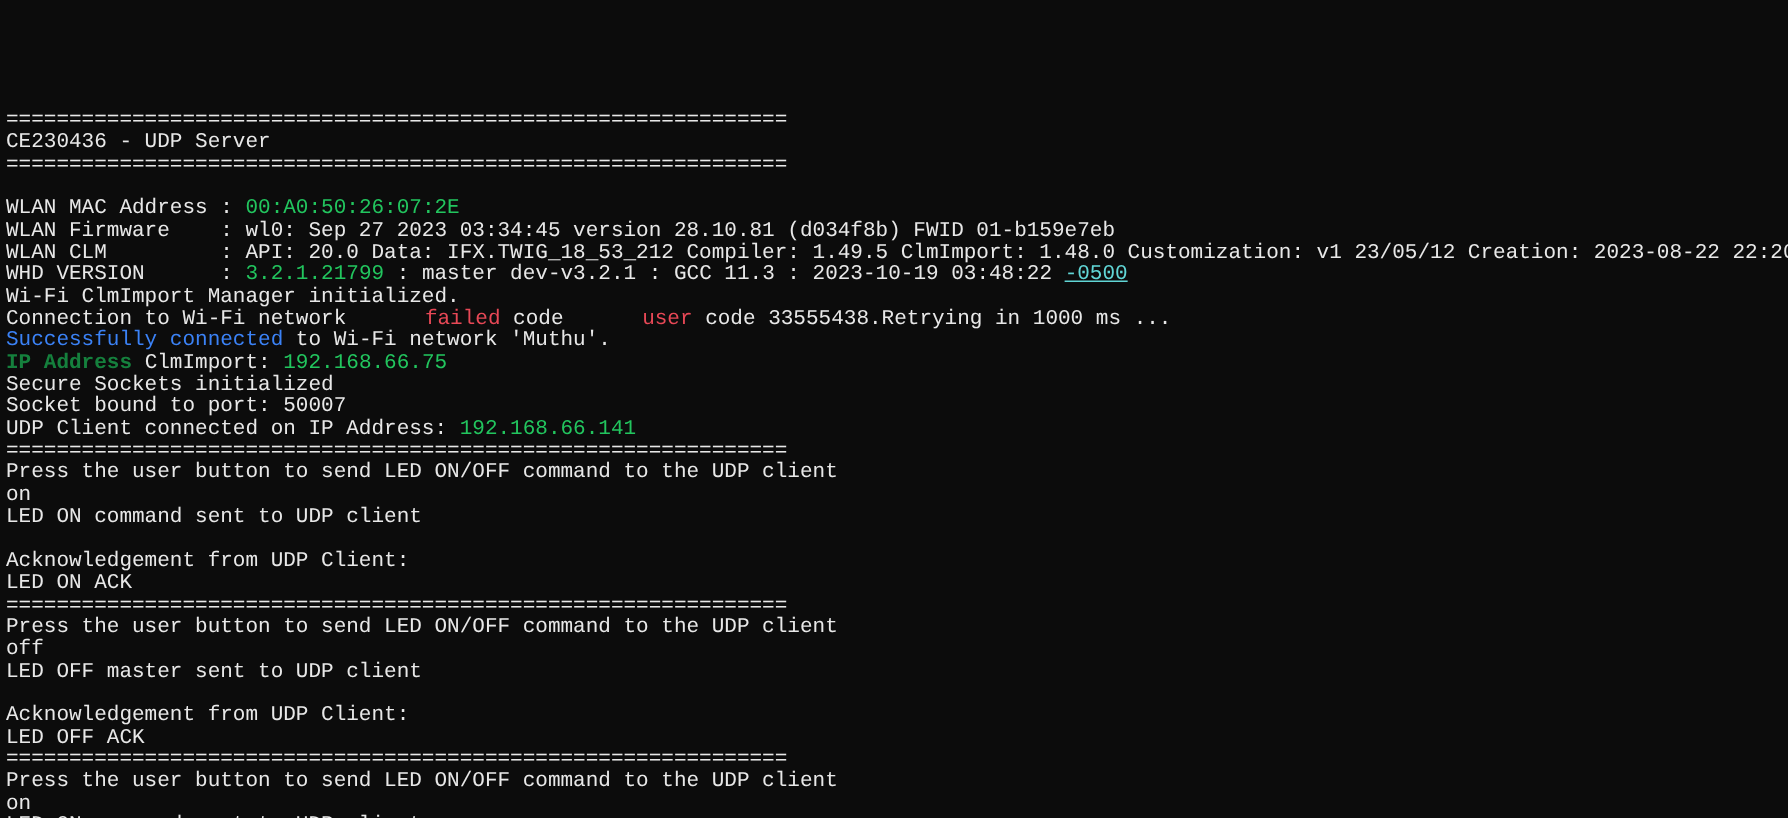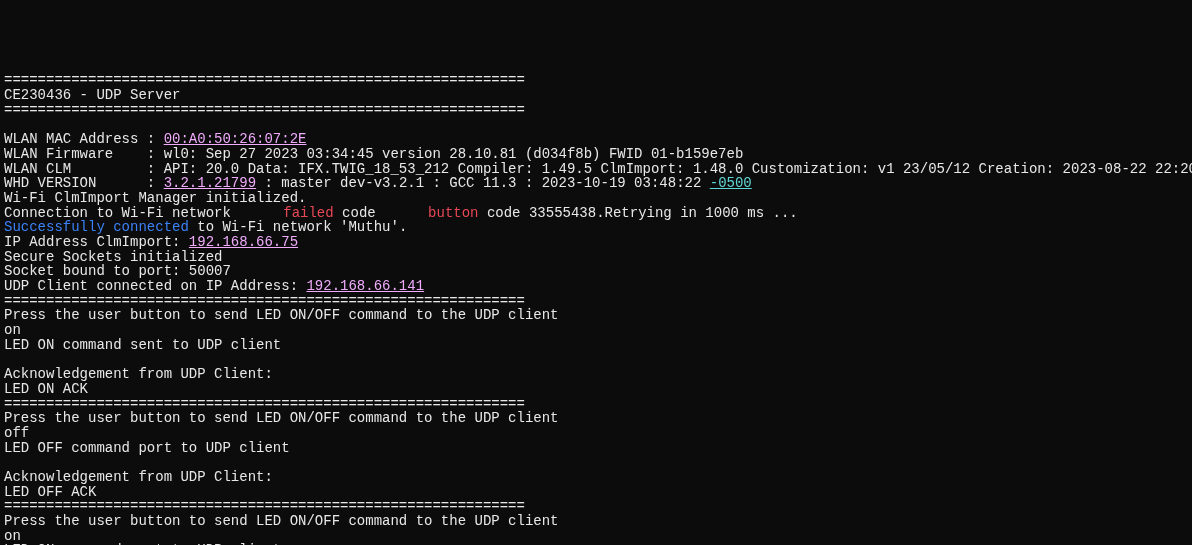--- a/index.html
+++ b/index.html
@@ -11,57 +11,57 @@
     font-size: 14px;
     line-height: 1.05;
     width: 1192px;
     height: 545px;
     overflow: hidden;
     white-space: pre;
   }
   .term {
     padding: 0 4px;
   }
-  .c-magenta { color: #f0abfc; text-decoration: underline; }
+  .c-magenta { color: #22c55e; }
   .c-red     { color: #e74856; margin-left: 44px; }
   .c-green   { color: #3b82f6; }
   .c-cyan    { color: #61d6d6; text-decoration: underline; }
-  .c-blue    { color: #e5e5e5; }
+  .c-blue    { color: #15803d; font-weight: bold; }
 </style>
 </head>
 <body>
 
 
 <div class="term">
 <span>==============================================================</span>
 <span>CE230436 - UDP Server</span>
 <span>==============================================================</span>
 
 <span><span>WLAN MAC Address : </span><span class="c-magenta">00:A0:50:26:07:2E</span></span>
 <span>WLAN Firmware    : wl0: Sep 27 2023 03:34:45 version 28.10.81 (d034f8b) FWID 01-b159e7eb</span>
 <span>WLAN CLM         : API: 20.0 Data: IFX.TWIG_18_53_212 Compiler: 1.49.5 ClmImport: 1.48.0 Customization: v1 23/05/12 Creation: 2023-08-22 22:20:36</span>
 <span><span>WHD VERSION      : </span><span class="c-magenta">3.2.1.21799</span><span> : master dev-v3.2.1 : GCC 11.3 : 2023-10-19 03:48:22 </span><span class="c-cyan">-0500</span></span>
 <span>Wi-Fi ClmImport Manager initialized.</span>
-<span><span>Connection to Wi-Fi network </span><span class="c-red">failed</span><span> code </span><span class="c-red">button</span><span> code 33555438.Retrying in 1000 ms ...</span></span>
+<span><span>Connection to Wi-Fi network </span><span class="c-red">failed</span><span> code </span><span class="c-red">user</span><span> code 33555438.Retrying in 1000 ms ...</span></span>
 <span><span class="c-green">Successfully connected</span><span> to Wi-Fi network 'Muthu'.</span></span>
 <span><span class="c-blue">IP Address</span><span> ClmImport: </span><span class="c-magenta">192.168.66.75</span></span>
 <span>Secure Sockets initialized</span>
 <span>Socket bound to port: 50007</span>
 <span><span>UDP Client connected on IP Address: </span><span class="c-magenta">192.168.66.141</span></span>
 <span>==============================================================</span>
 <span>Press the user button to send LED ON/OFF command to the UDP client</span>
 <span>on</span>
 <span>LED ON command sent to UDP client</span>
 
 <span>Acknowledgement from UDP Client:</span>
 <span>LED ON ACK</span>
 <span>==============================================================</span>
 <span>Press the user button to send LED ON/OFF command to the UDP client</span>
 <span>off</span>
-<span>LED OFF command port to UDP client</span>
+<span>LED OFF master sent to UDP client</span>
 
 <span>Acknowledgement from UDP Client:</span>
 <span>LED OFF ACK</span>
 <span>==============================================================</span>
 <span>Press the user button to send LED ON/OFF command to the UDP client</span>
 <span>on</span>
 <span>LED ON command sent to UDP client</span>
 
 
 

